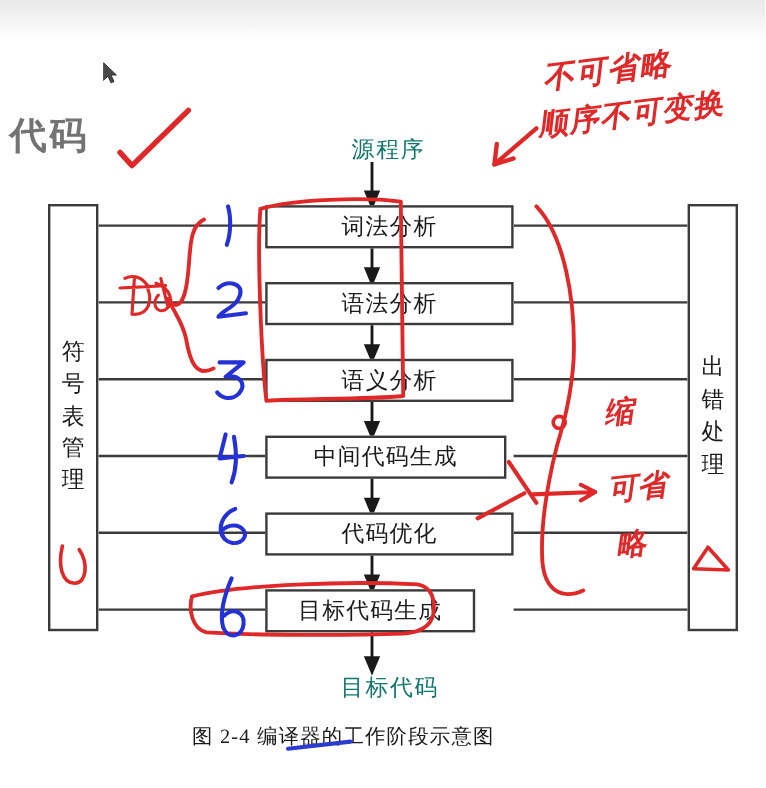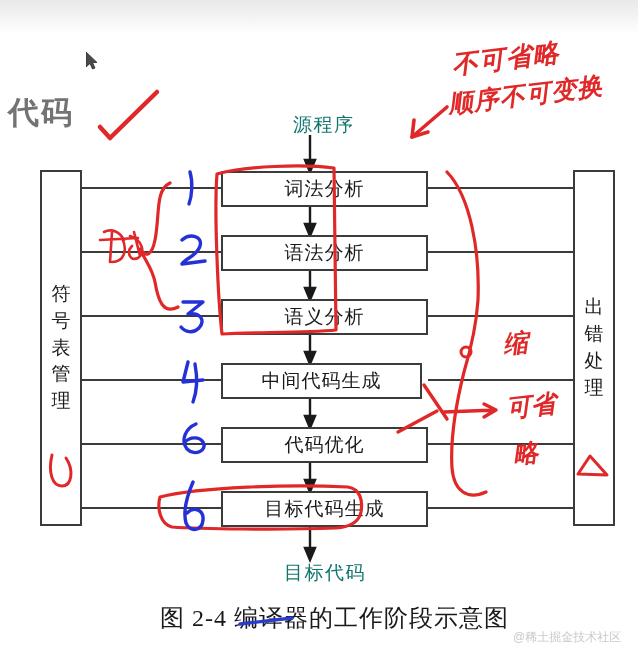--- a/index.html
+++ b/index.html
@@ -67,21 +67,21 @@
   .io-label {
     position: absolute;
     font-size: 19px;
     color: #0f766e;
     letter-spacing: 1.5px;
     white-space: nowrap;
     font-family: "Liberation Serif", "DejaVu Serif", serif;
   }
   .caption {
     position: absolute;
-    font-size: 24px;
+    font-size: 17px;
     color: #1a1a1a;
     letter-spacing: 1px;
     white-space: nowrap;
     font-family: "Liberation Serif", "DejaVu Serif", serif;
   }
   .watermark {
     position: absolute;
     font-size: 12px;
     color: #c9c9c9;
     white-space: nowrap;
@@ -187,29 +187,28 @@
   <div class="stage-box" style="left:221px; top:171px; width:207px; height:36px;">词法分析</div>
 
   <div class="stage-box" style="left:221px; top:235px; width:207px; height:36px;">语法分析</div>
 
   <div class="stage-box" style="left:221px; top:299px; width:207px; height:36px;">语义分析</div>
 
   <div class="stage-box" style="left:221px; top:363px; width:201px; height:36px;">中间代码生成</div>
 
   <div class="stage-box" style="left:221px; top:427px; width:207px; height:36px;">代码优化</div>
 
-  <div class="stage-box" style="left:221px; top:491px; width:207px; height:36px;">目标代码生成</div>
+  <div class="stage-box" style="left:221px; top:491px; width:175px; height:36px;">目标代码生成</div>
 
   <div class="io-label" style="left:293px; top:112px;">源程序</div>
 
   <div class="io-label" style="left:284px; top:560px;text-align:right;">目标代码</div>
 
   <div class="caption" style="left:160px; top:602px;">图 2-4   编译器的工作阶段示意图</div>
 
-  <div class="watermark" style="left:513px; top:629px;">@稀土掘金技术社区</div>
 
   <svg class="layer" viewBox="0 0 638 657">
 
     <path d="M100,127 L110,138 L157,92" stroke="#e02828" stroke-width="4.5" fill="none" stroke-linecap="round" stroke-linejoin="round"></path>
 
     <path d="M447,107 L412,137" stroke="#e02828" stroke-width="3.6" fill="none" stroke-linecap="round"></path>
     <path d="M412,137 L428,132 M412,137 L414,120" stroke="#e02828" stroke-width="3.6" fill="none" stroke-linecap="round"></path>
 
     <path d="M170,183 C155,190 160,215 155,240 C152,255 146,258 140,249
              C146,262 152,268 155,282 C158,300 163,315 178,307" stroke="#e02828" stroke-width="3.2" fill="none" stroke-linecap="round" stroke-linejoin="round"></path>

